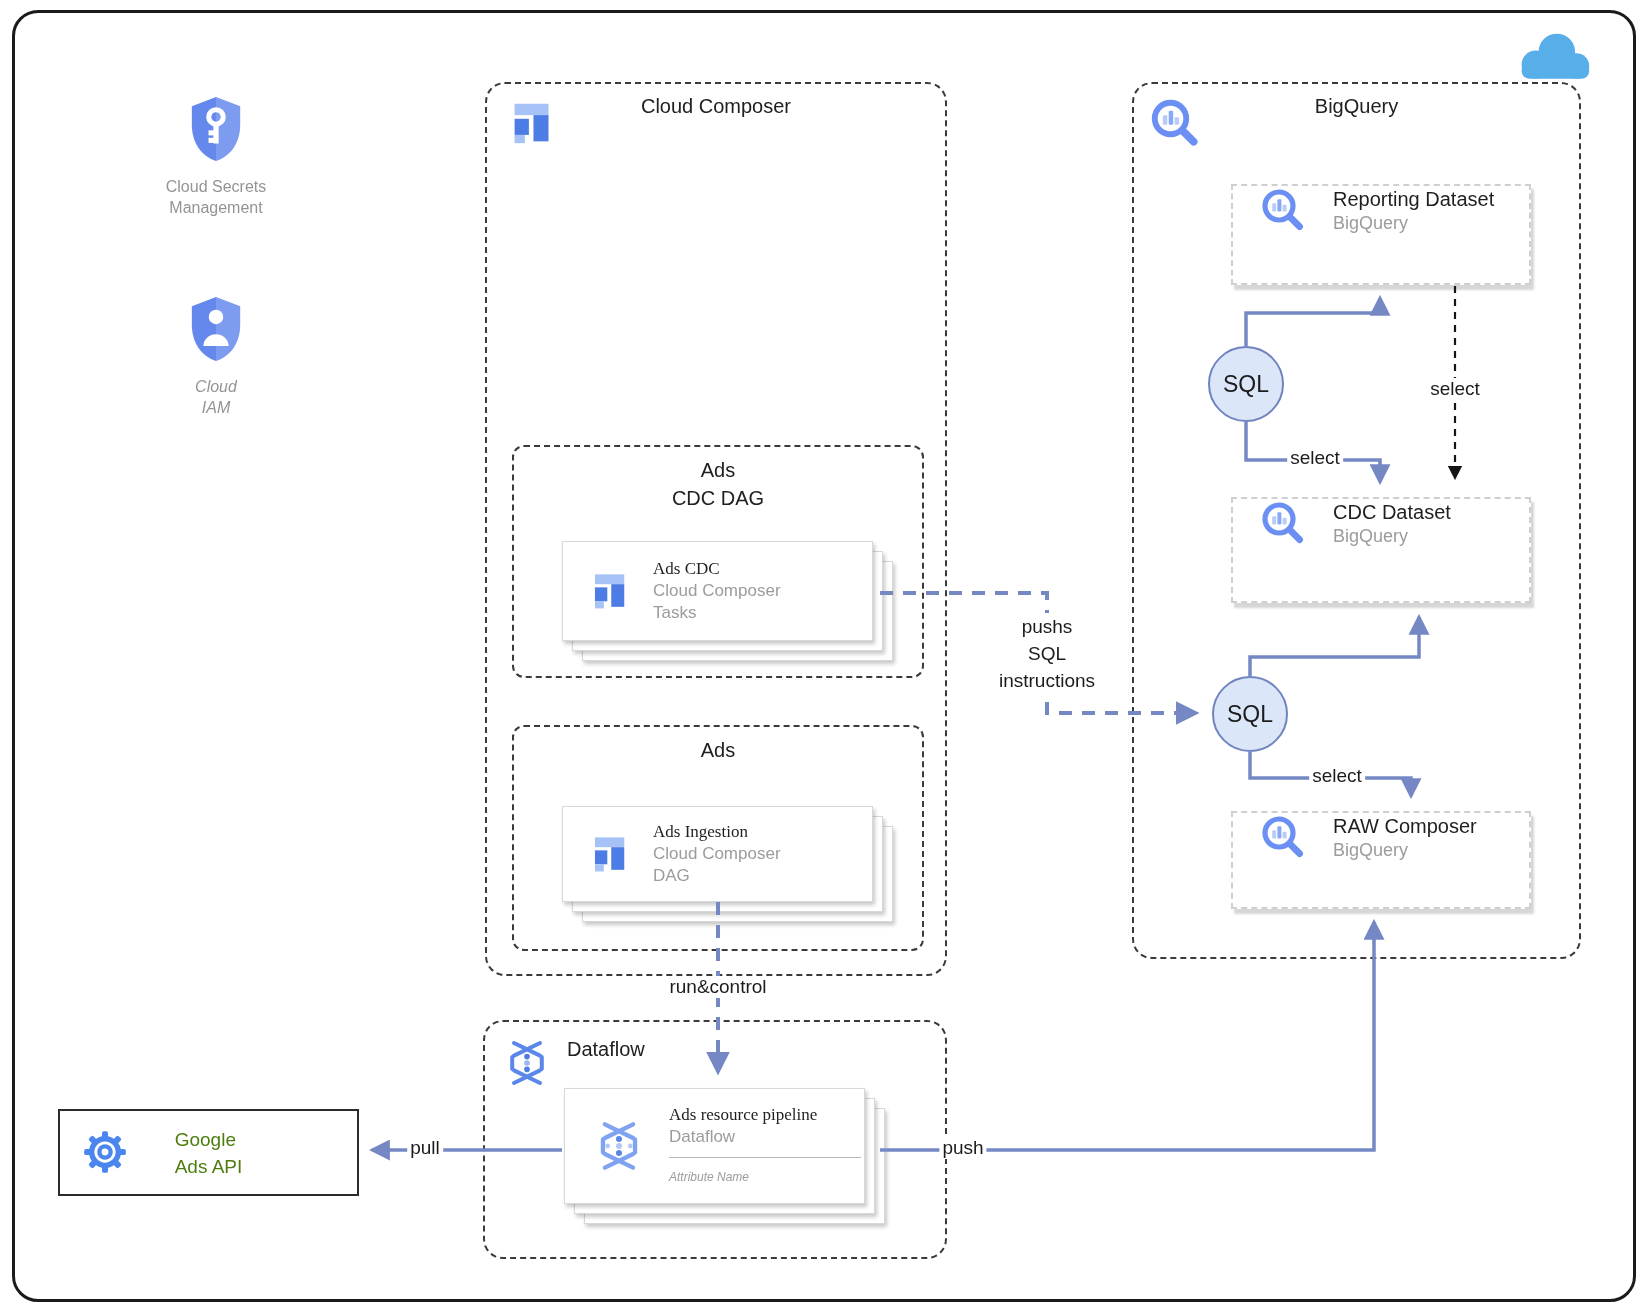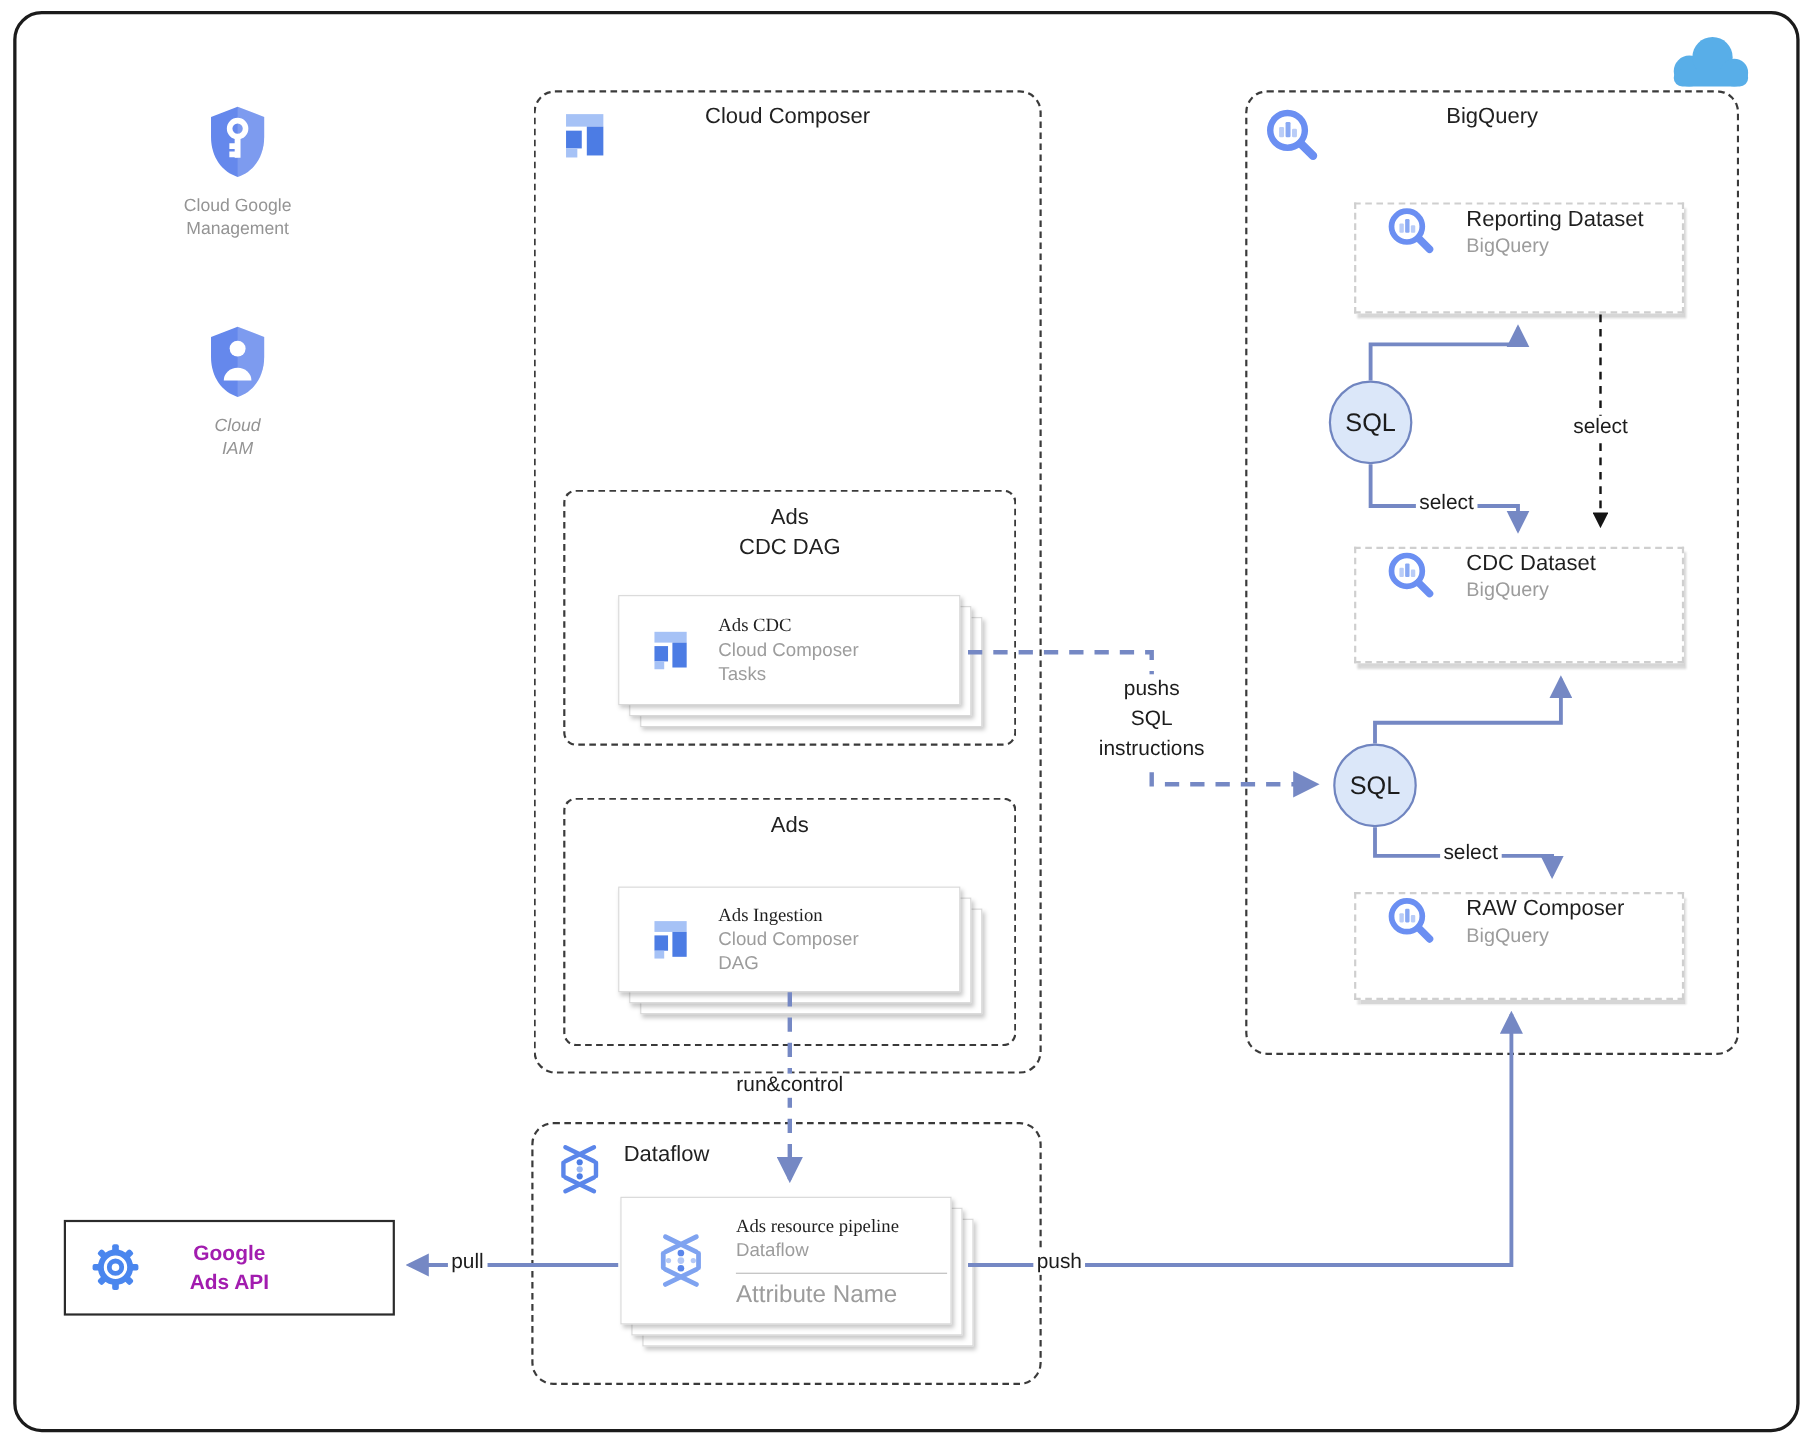--- a/index.html
+++ b/index.html
@@ -40,21 +40,21 @@
             display:flex;align-items:center;justify-content:center;font-size:23px;color:#1c1c1c;z-index:6;box-sizing:border-box;}
 
   
   .edge-label{position:absolute;transform:translateX(-50%);background:#fff;padding:0 3px;
               font-size:19px;color:#1c1c1c;white-space:nowrap;z-index:7;text-align:center;}
   .edge-label.multi{line-height:27px;}
 
   
   .api-box{left:58px;top:1109px;width:297px;height:83px;border:2px solid #2b2b2b;background:#fff;
            display:flex;align-items:center;justify-content:center;}
-  .api-box .txt{font-size:19px;line-height:27px;text-align:center;color:#a21caf;font-weight:bold;}
+  .api-box .txt{font-size:19px;line-height:27px;color:#4d7c0f;}
   .api-box .gear{position:absolute;left:20px;top:16px;}
 
   svg.edges{position:absolute;left:0;top:0;z-index:5;pointer-events:none;}
   .node-layer{z-index:4;}
 </style>
 </head>
 <body>
 
 <div class="stage">
 
@@ -72,21 +72,21 @@
   <div class="abs gcp-item" style="left:156px;top:92px;">
     <svg width="58" height="74" viewBox="0 0 24 28">
       <path d="M12,0.8 L22,4.6 V12.2 C22,19.8 17.8,25.4 12,27.2 C6.2,25.4 2,19.8 2,12.2 V4.6 Z" fill="#6588ec"></path>
       <path d="M12,0.8 L22,4.6 V12.2 C22,19.8 17.8,25.4 12,27.2 Z" fill="rgba(255,255,255,0.16)"></path>
       <circle cx="12" cy="9" r="3" fill="none" stroke="#fff" stroke-width="2.1"></circle>
       <line x1="12" y1="12.2" x2="12" y2="20" stroke="#fff" stroke-width="2.2"></line>
       <line x1="12" y1="15.6" x2="8.9" y2="15.6" stroke="#fff" stroke-width="2.1"></line>
       <line x1="12" y1="18.7" x2="8.9" y2="18.7" stroke="#fff" stroke-width="2.1"></line>
     </svg>
     <div class="lbl">
-      <div>Cloud Google</div>
+      <div>Cloud Secrets</div>
       <div>Management</div>
     </div>
   </div>
 
   <div class="abs gcp-item" style="left:156px;top:292px;font-style:italic;">
     <svg width="58" height="74" viewBox="0 0 24 28">
       <path d="M12,0.8 L22,4.6 V12.2 C22,19.8 17.8,25.4 12,27.2 C6.2,25.4 2,19.8 2,12.2 V4.6 Z" fill="#6588ec"></path>
       <path d="M12,0.8 L22,4.6 V12.2 C22,19.8 17.8,25.4 12,27.2 Z" fill="rgba(255,255,255,0.16)"></path>
       <circle cx="12" cy="9" r="3" fill="#fff"></circle>
       <path d="M6.8,21 a5.2,4.8 0 0 1 10.4,0 z" fill="#fff"></path>
@@ -241,21 +241,21 @@
           <circle cx="12" cy="8.8" r="1.4" fill="#5b86ea"></circle>
           <circle cx="12" cy="12" r="1.4" fill="#b3c8f6"></circle>
           <circle cx="12" cy="15.2" r="1.4" fill="#5b86ea"></circle>
           <circle cx="6.8" cy="12" r="1.1" fill="#b3c8f6"></circle>
           <circle cx="17.2" cy="12" r="1.1" fill="#b3c8f6"></circle>
         </svg>
         <div>
           <div class="t1">Ads resource pipeline</div>
           <div class="t2">Dataflow</div>
           <div class="divider"></div>
-          <div class="t2" style="font-size:22px;">Attribute Name</div>
+          <div class="t2" style="font-size:12px;font-style:italic;">Attribute Name</div>
         </div>
       </div>
     </div>
   </div>
 
   <div class="abs api-box node-layer">
     <svg class="gear" width="50" height="50" viewBox="0 0 24 24">
       <g fill="#4a86ee">
         <rect x="10.55" y="2" width="2.9" height="4" rx="0.9"></rect>
         <rect x="10.55" y="2" width="2.9" height="4" rx="0.9" transform="rotate(45 12 12)"></rect>

